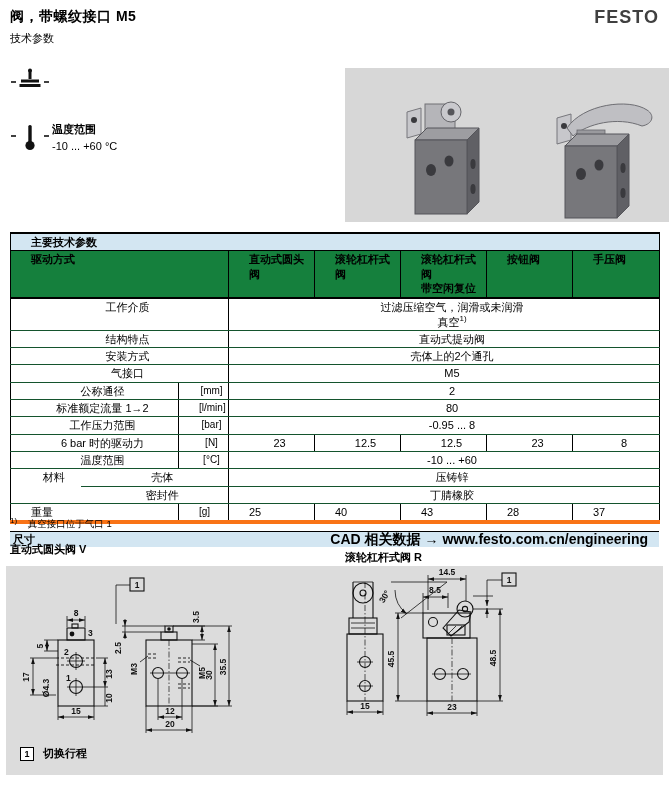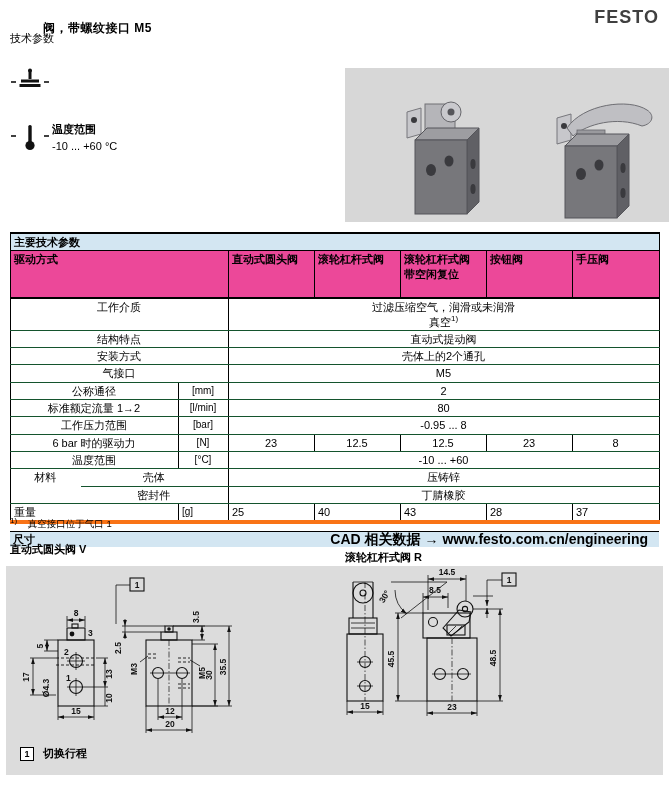--- a/index.html
+++ b/index.html
@@ -1,38 +1,38 @@
 <!DOCTYPE html>
 <html><head>
 <meta charset="utf-8">
 <style>
   html,body{margin:0;padding:0;background:#fff;}
   body{width:669px;height:791px;position:relative;font-family:"Liberation Sans",sans-serif;color:#000;overflow:hidden;}
   .abs{position:absolute;}
 
   
-  .title{left:10px;top:20px;font-size:12px;font-weight:bold;letter-spacing:.5px;margin-left:33px;}
+  .title{left:10px;top:8px;font-size:14px;font-weight:bold;letter-spacing:.5px;}
   .subtitle{left:10px;top:31px;font-size:11px;}
   .logo{right:10px;top:7px;font-size:18px;font-weight:bold;color:#404040;letter-spacing:1px;}
 
   
   .features{left:10px;top:66px;width:300px;}
   .feature{display:flex;align-items:flex-start;margin-bottom:21px;}
   .f-icon{width:42px;flex:0 0 42px;padding-top:2px;}
   .f-text{font-size:11px;line-height:1.5;}
   .f-label{font-weight:bold;}
 
   
   .product-panel{left:345px;top:68px;width:324px;height:154px;background:#d7d7d7;}
 
   
   table.spec{position:absolute;left:10px;top:232px;width:649px;border-collapse:collapse;table-layout:fixed;font-size:11px;border-left:1px solid #000;border-right:1px solid #000;}
-  .spec td{padding:1px 4px 1px 3px;vertical-align:top;height:13px;line-height:1.3;overflow:hidden;}
+  .spec td{padding:1px 4px 1px 20px;vertical-align:top;height:13px;line-height:1.3;overflow:hidden;}
   .spec tr.band td{background:#d3e6f2;font-weight:bold;border-top:2px solid #000;border-bottom:1px solid #000;height:14px;}
-  .spec tr.hdr td{background:#ec4899;height:44px;border-bottom:2px solid #000;font-weight:bold;}
+  .spec tr.hdr td{background:#15803d;height:44px;border-bottom:2px solid #000;font-weight:bold;}
   .spec tr.r td{border-bottom:1px solid #14532d;text-align:center;}
   .spec tr.last td{border-bottom:4px solid #f97316;}
   .spec td.vl{border-left:1px solid #000;}
   .spec .u{font-size:10px;}
   sup.fn{font-size:8px;vertical-align:super;line-height:0;}
 
   
   .footnote{left:10px;top:516px;font-size:9.5px;}
   .footnote .fnum{font-size:8px;vertical-align:super;margin-right:8px;}
 

